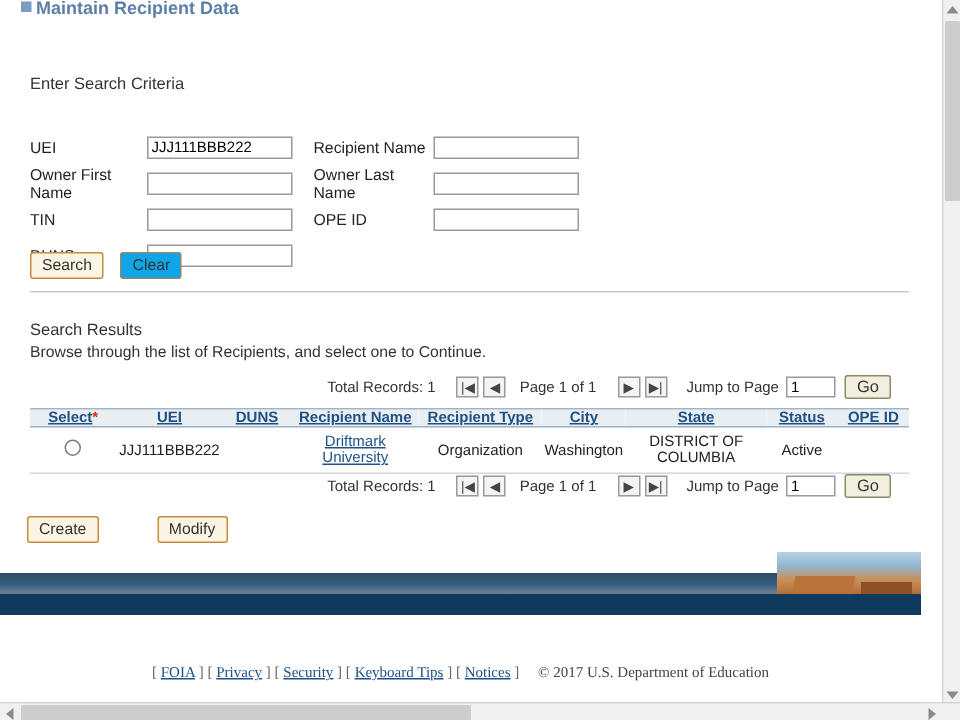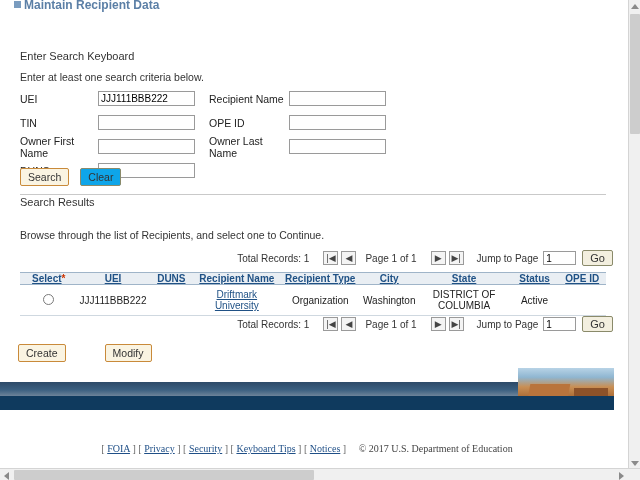--- a/index.html
+++ b/index.html
@@ -133,21 +133,21 @@
   table.res th u { text-decoration: underline; }
   table.res td {
     border-bottom: 1px solid #cfd8e0;
     padding: 4px 2px; text-align: center; color: #222; font-size: 10px;
   }
   .link { color: #1f5185; text-decoration: underline; cursor: pointer; }
   .req { color: #cc3300; }
 
   
   .pager {
-    position: absolute; left: 27px; width: 586px;
+    position: absolute; left: 8px; width: 586px;
     font-size: 10px; color: #333;
     display: flex; align-items: center; justify-content: flex-end;
   }
   .pager .total { margin-right: 14px; }
   .navbtn {
     display: inline-block; width: 15px; height: 14px;
     border: 1px solid #9a9a9a; background: #f4f4f4;
     margin-right: 3px; position: relative; vertical-align: middle;
   }
   .navbtn i {
@@ -220,56 +220,55 @@
 <div id="page">
 
   <div id="content">
 
     <div class="page-title">
       <span class="sq"></span>
       <span>Maintain Recipient Data</span>
     </div>
 
 
-    <div class="section-head" style="top:50px;">Enter Search Keyboard</div>
-    <div class="hint" style="top:71px;">Enter at least one search criteria below.</div>
+    <div class="section-head" style="top:50px;">Enter Search Criteria</div>
 
     <div class="form">
       <div class="frow">
         <div class="flabel">UEI</div>
         <input class="finput" value="JJJ111BBB222" style="">
         <div class="flabel2">Recipient Name</div>
         <input class="finput" value="" style="">
       </div>
       <div class="frow">
+        <div class="flabel">Owner First Name</div>
+        <input class="finput" value="" style="">
+        <div class="flabel2">Owner Last Name</div>
+        <input class="finput" value="" style="">
+      </div>
+      <div class="frow">
         <div class="flabel">TIN</div>
         <input class="finput" value="" style="">
         <div class="flabel2">OPE ID</div>
-        <input class="finput" value="" style="">
-      </div>
-      <div class="frow">
-        <div class="flabel">Owner First Name</div>
-        <input class="finput" value="" style="">
-        <div class="flabel2">Owner Last Name</div>
         <input class="finput" value="" style="">
       </div>
       <div class="frow">
         <div class="flabel">DUNS</div>
         <input class="finput" value="" style="">
       </div>
     </div>
 
     <div style="position:absolute;left:20px;top:168px;">
       <span class="btn orange">Search</span>
       <span class="btn" style="margin-left:8px;">Clear</span>
     </div>
 
     <div class="hr" style="top:194px;"></div>
 
-    <div class="section-head" style="top:196px;">Search Results</div>
+    <div class="section-head" style="top:214px;">Search Results</div>
     <div class="hint" style="top:229px;">Browse through the list of Recipients, and select one to Continue.</div>
 
     <div class="pager" style="top:250px;">
       <span class="total">Total Records: 1</span>
       <span class="navbtn">
           <i>|◀</i>
         </span>
       <span class="navbtn">
           <i>◀</i>
         </span>

